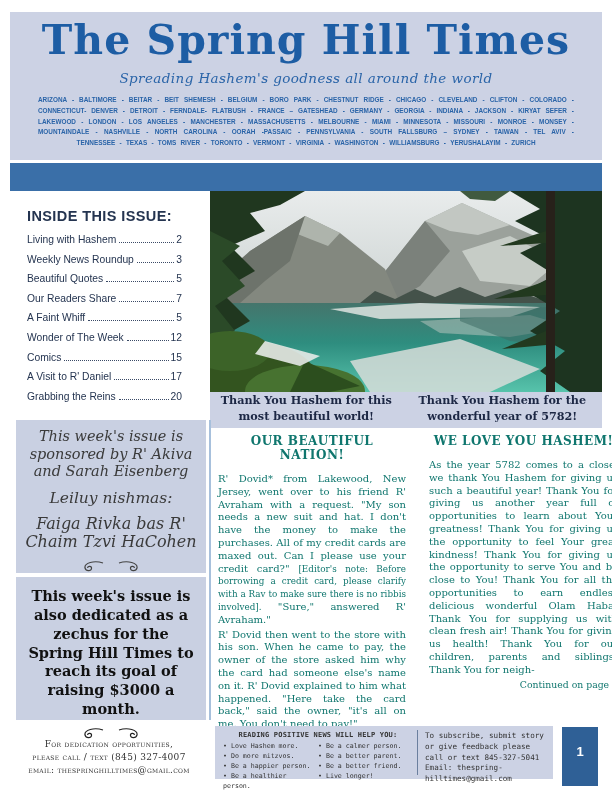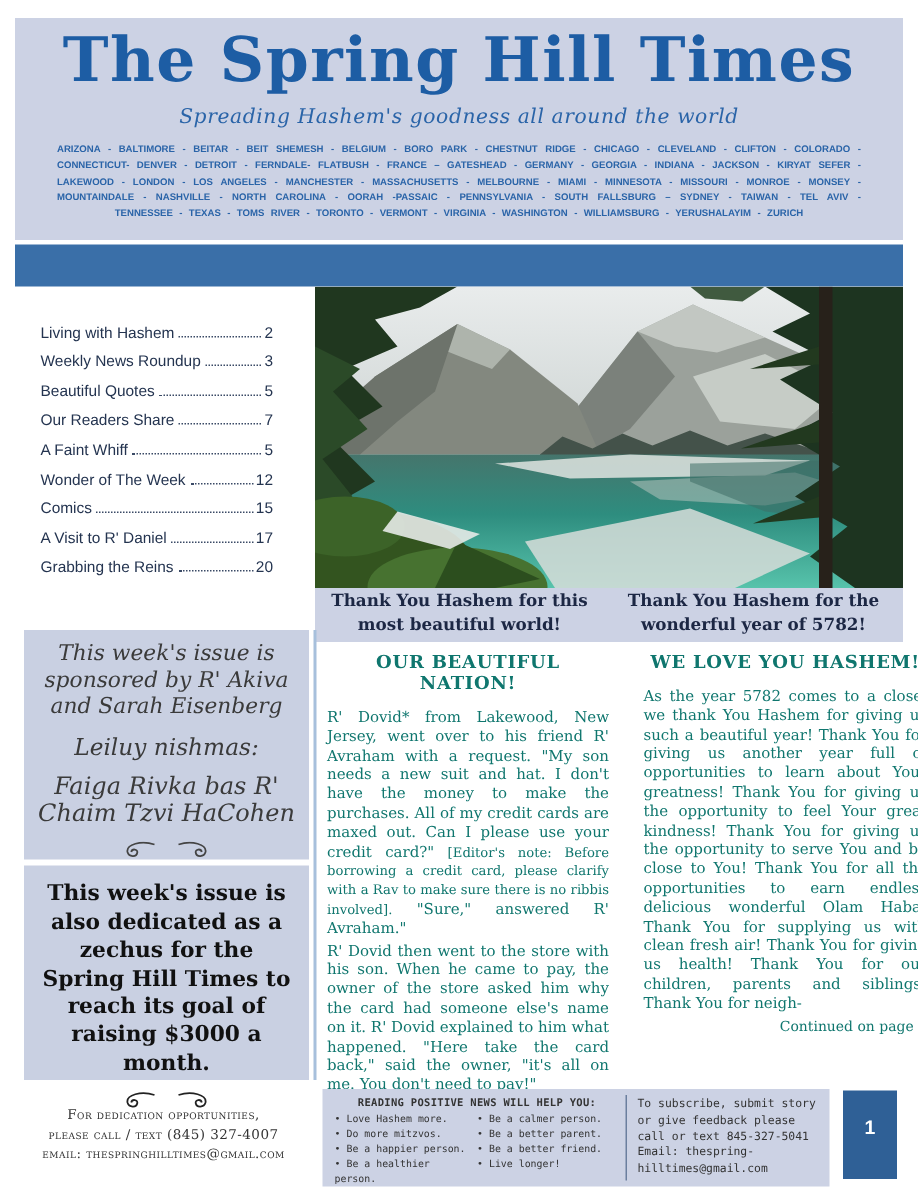--- a/index.html
+++ b/index.html
@@ -56,21 +56,21 @@
   .art-right{left:429px;top:432px;width:189px;}
   .art-heading{text-align:center;font-weight:bold;font-size:12px;letter-spacing:.5px;
                margin:2px 0 11px;}
   .art-body{font-size:10px;line-height:1.28;text-align:justify;margin:0 0 2px;}
   .art-note{font-size:8.8px;}
   .continued{text-align:right;font-size:9.3px;margin-top:2px;}
 
   
   .contact{left:10px;top:738px;width:198px;text-align:center;color:#333;
            font-variant:small-caps;font-size:9px;line-height:1.45;letter-spacing:.3px;}
-  .reading-box{left:215px;top:726px;width:338px;height:65px;background:#ccd2e4;
+  .reading-box{left:215px;top:726px;width:338px;height:53px;background:#ccd2e4;
                display:flex;box-sizing:border-box;font-family:"DejaVu Sans Mono",monospace;color:#333;}
   .reading-left{width:202px;padding:5px 4px 0 8px;box-sizing:border-box;}
   .reading-heading{font-size:7px;font-weight:bold;text-align:center;letter-spacing:.2px;
                    margin-bottom:3px;white-space:nowrap;}
   .bullet-cols{display:flex;}
   .bullet-col{width:50%;font-size:6.6px;line-height:1.5;}
   .bullet-col div::before{content:"• ";}
   .reading-divider{width:1px;background:#6b7f9e;margin:4px 0;}
   .subscribe{flex:1;padding:5px 6px 0 7px;font-size:7.6px;line-height:1.42;}
   .page-box{left:562px;top:727px;width:36px;height:59px;background:#2f6096;
@@ -96,20 +96,21 @@
       <span class="issue-tok">PARSHAS</span>
       <span class="issue-tok">KI</span>
       <span class="issue-tok">SAVO</span>
       <span class="issue-tok">|</span>
       <span class="issue-tok">ELUL</span>
       <span class="issue-tok">5782</span>
     </div>
   </div>
 
   <div class="abs toc">
+    <div class="toc-heading">INSIDE THIS ISSUE:</div>
     <div class="toc-row">
       <span>Living with Hashem</span>
       <span class="toc-leader"></span>
       <span>2</span>
     </div>
     <div class="toc-row">
       <span>Weekly News Roundup</span>
       <span class="toc-leader"></span>
       <span>3</span>
     </div>

